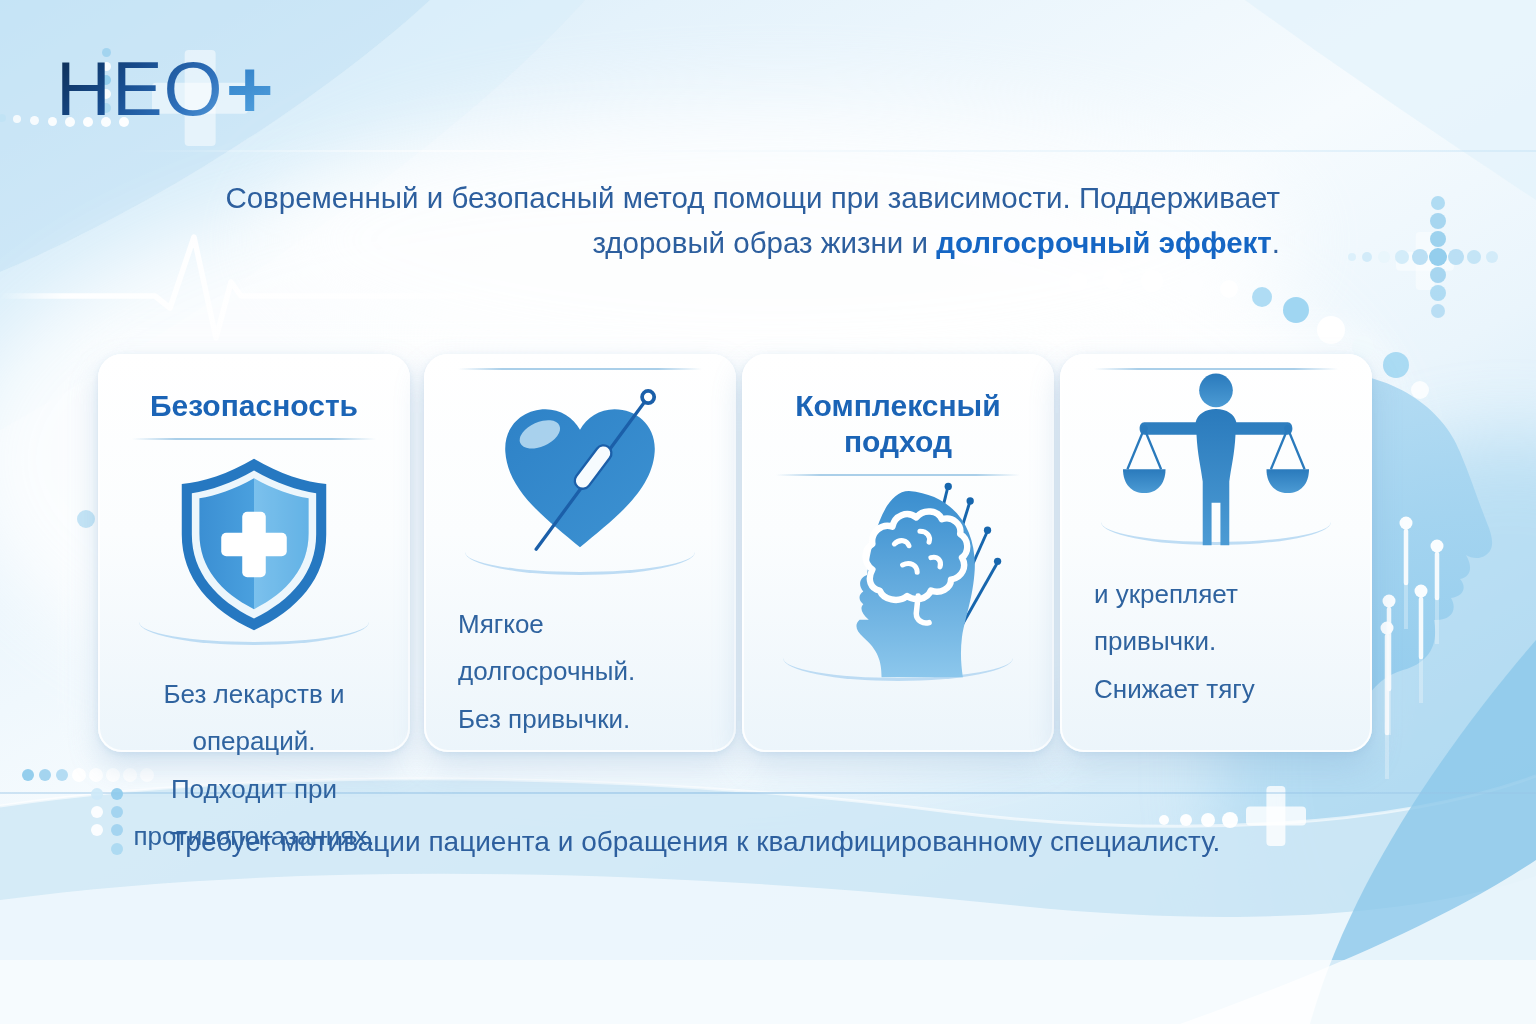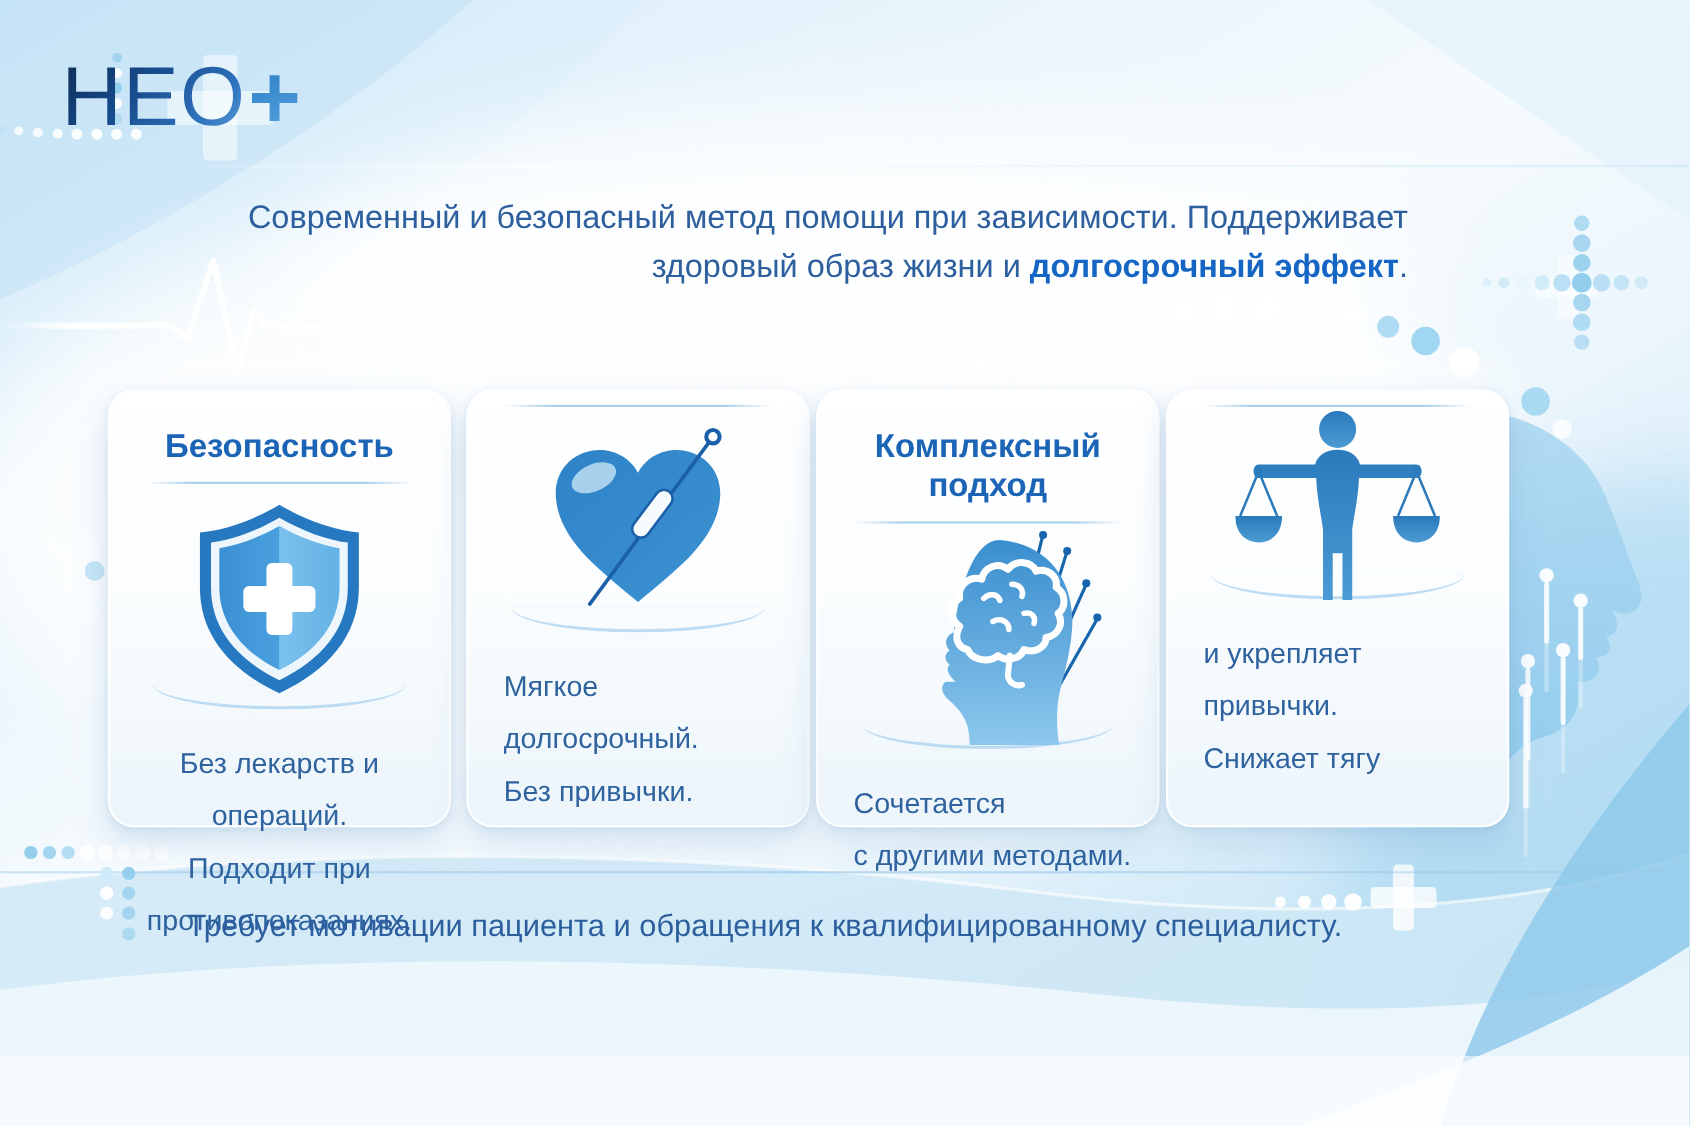--- a/index.html
+++ b/index.html
@@ -237,24 +237,20 @@
           <path d="M88 98 C78 91 78 76 88 70 C86 57 98 47 110 51 C112 39 126 33 136 41 C144 31 160 33 164 43 C176 39 186 49 184 59 C194 65 194 79 186 85 C192 95 186 107 174 109 C174 119 162 125 152 121 C148 131 134 133 126 127 C116 135 100 131 96 121 C86 119 82 109 88 98 Z"></path>
           <path d="M112 70 C118 64 126 66 128 72" stroke-width="5.5"></path>
           <path d="M140 56 C148 56 152 62 150 68" stroke-width="5.5"></path>
           <path d="M121 93 C129 89 137 93 137 101" stroke-width="5.5"></path>
           <path d="M152 85 C160 83 164 89 162 95" stroke-width="5.5"></path>
           <path d="M138 127 L136 146 C136 154 144 158 150 156" stroke-width="6"></path>
         </g>
       </svg>
     </div>
     <div class="arc"></div>
-    <div class="card-text lefted">
-      <span>Сочетается</span>
-      <span>с другими методами.</span>
-    </div>
   </div>
 
   <div class="card" style="left:1060px">
     <div class="card-rule"></div>
     <div class="icon-wrap small">
       <svg viewBox="0 0 210 205" width="186" height="182">
         <defs>
           <linearGradient id="fsg" x1="0" y1="0" x2="0" y2="1">
             <stop offset="0" stop-color="#2a7abc"></stop>
               <stop offset="1" stop-color="#4c9bd4"></stop>

